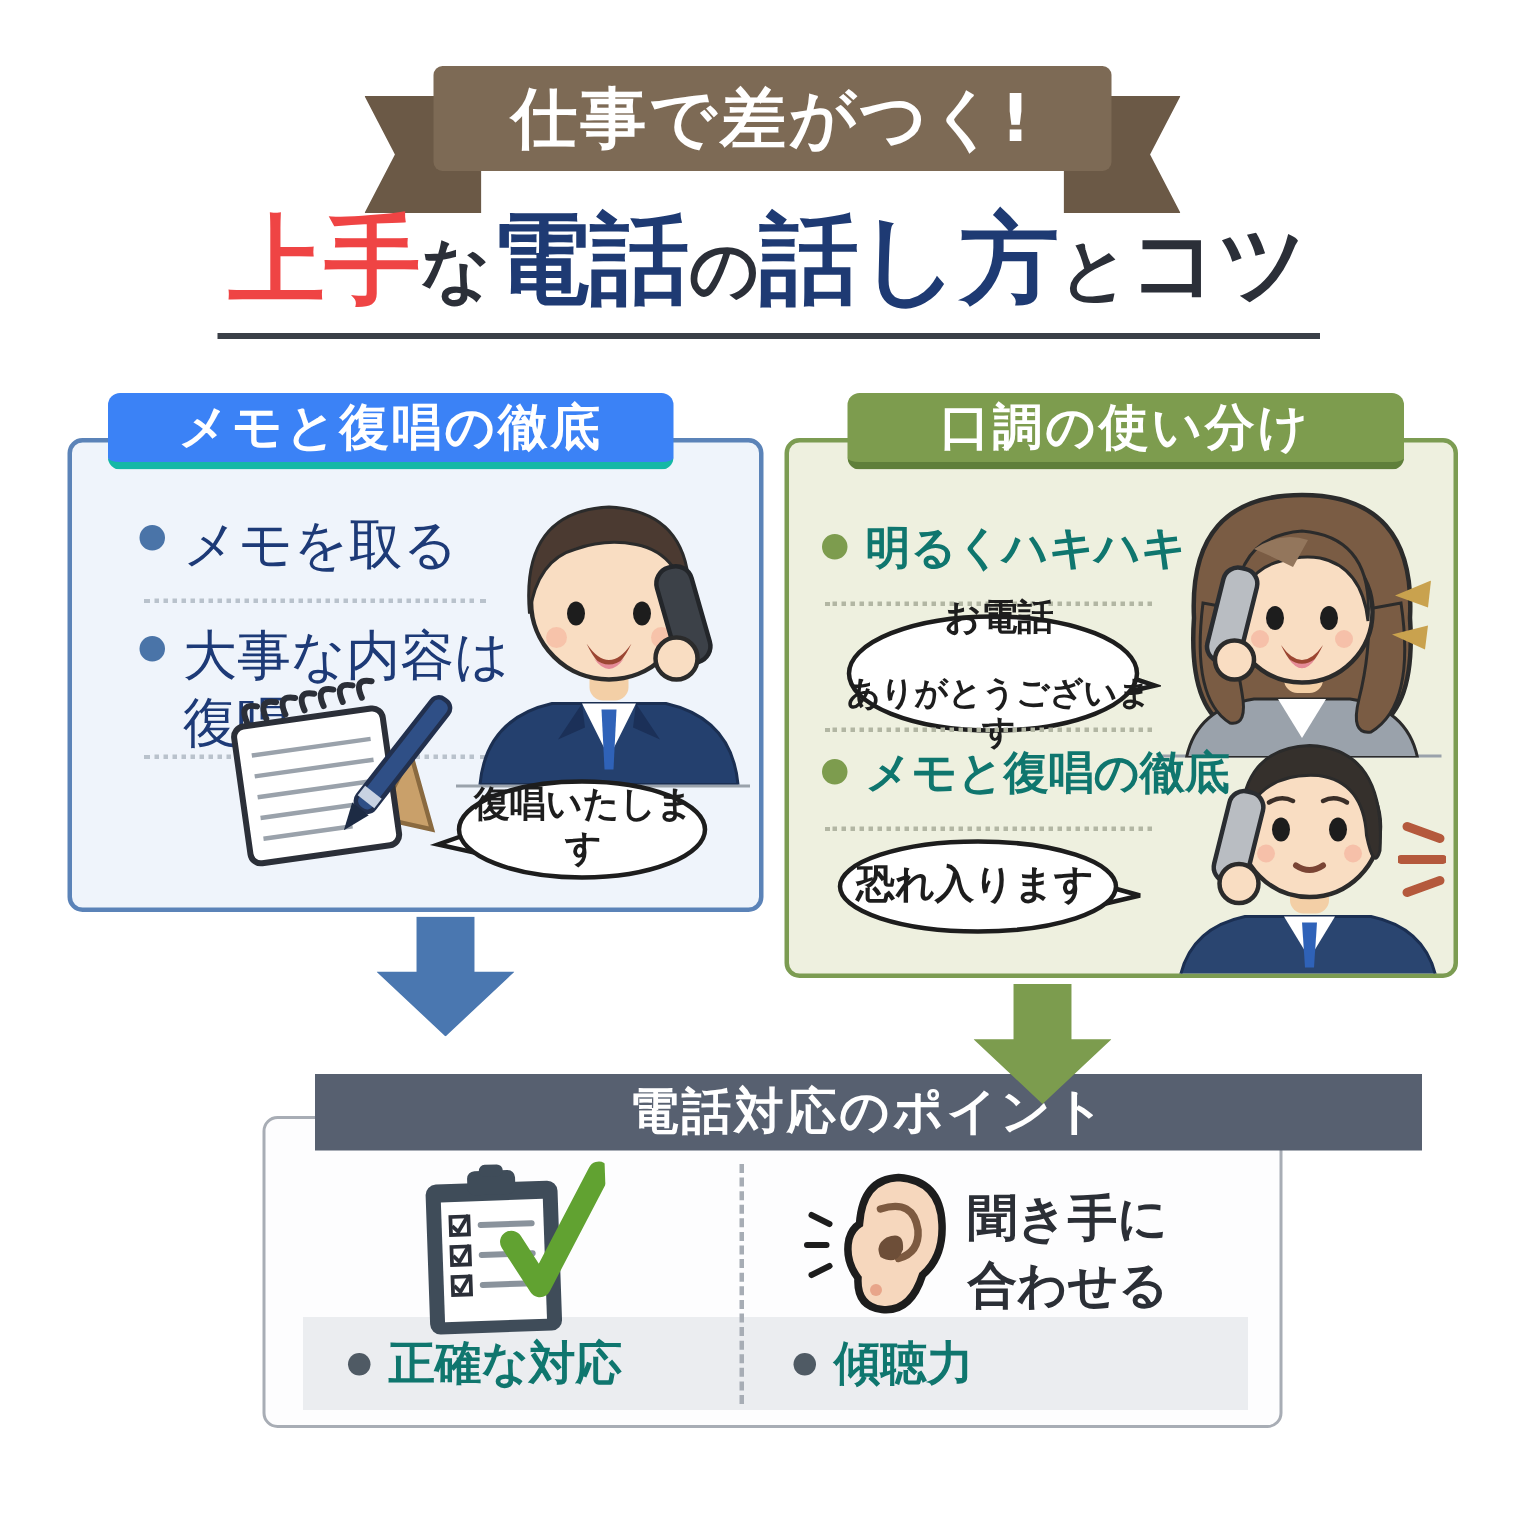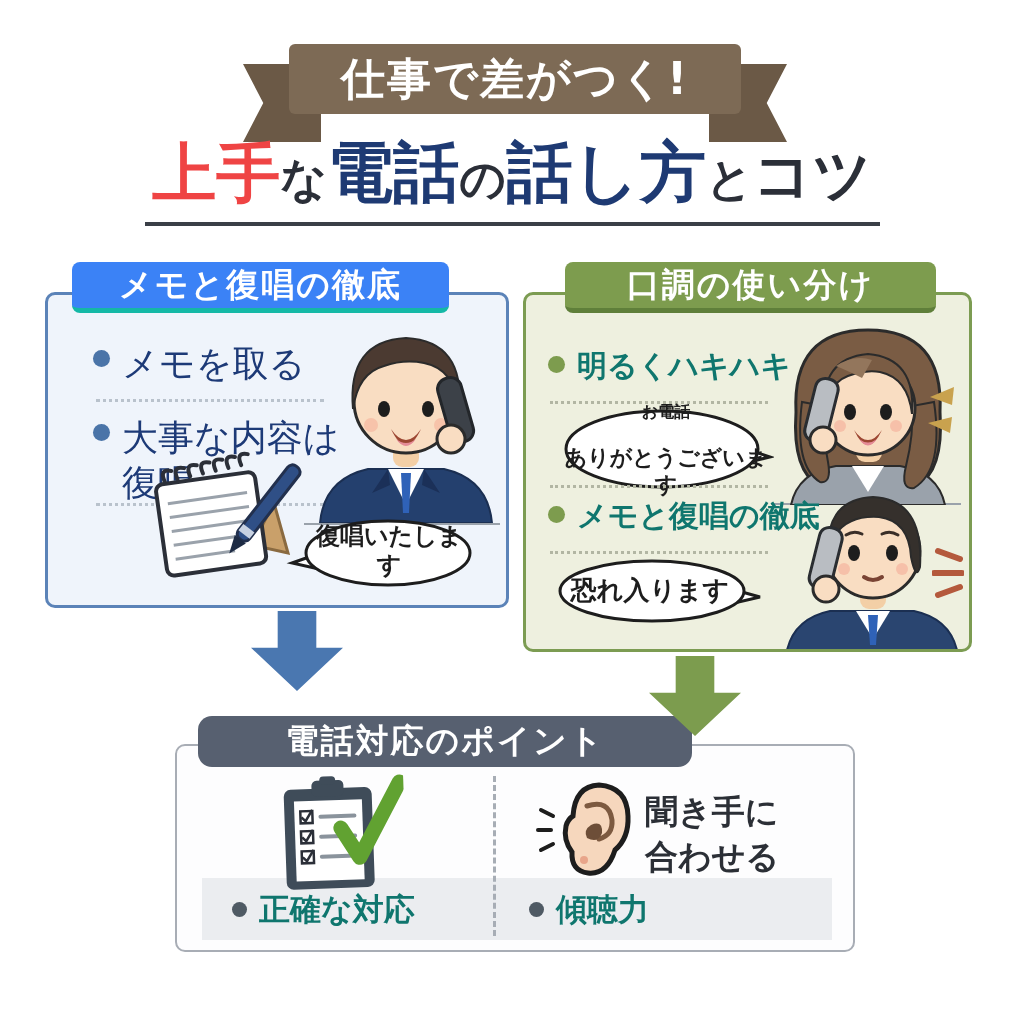--- a/index.html
+++ b/index.html
@@ -32,21 +32,21 @@
   .t-kotsu     { font-size:58px; color:#2b2f38; }
   .title-underline { position:absolute; left:145px; top:222px; width:735px; height:4px; background:#3a3f47; }
   
   .sec-header {
     position:absolute; height:51px; border-radius:8px; z-index:3;
     display:flex; align-items:center; justify-content:center;
     color:#ffffff; font-size:33px; font-weight:bold; letter-spacing:2px;
   }
   .hdr-blue  { left:72px;  top:262px; width:377px; background:#3b82f6; border-bottom:5px solid #14b8a6; }
   .hdr-green { left:565px; top:262px; width:371px; background:#7d9c4e; border-bottom:5px solid #5f7f3a; }
-  .hdr-slate { left:198px; top:716px; width:494px; background:#576070; border-radius:14px; }
+  .hdr-slate { left:210px; top:716px; width:738px; background:#576070; border-radius:0; }
   .big-box { position:absolute; border-radius:10px; z-index:1; overflow:hidden; }
   .box-blue  { left:45px;  top:292px; width:464px; height:316px; background:#eff4fb; border:3px solid #5b83b8; }
   .box-green { left:523px; top:292px; width:449px; height:360px; background:#eef0df; border:3px solid #7c9c52; }
   .box-gray  { left:175px; top:744px; width:680px; height:208px; background:#fdfdfe; border:2px solid #a8adb5; }
   
   .bullet-row { position:absolute; display:flex; align-items:flex-start; gap:12px; }
   .dot { width:17px; height:17px; border-radius:50%; flex:0 0 auto; margin-top:9px; }
   .dot-blue  { background:#4a74a8; }
   .dot-green { background:#7d9c4e; }
   .dot-slate { background:#4f5a64; width:15px; height:15px; }
@@ -174,21 +174,21 @@
       <span class="b-text-dark">明るくハキハキ</span>
     </div>
     <div class="dotline green" style="left:24px; top:106px; width:218px;"></div>
 
     <div class="bubble" style="left:32px; top:112px; width:216px; height:86px;">
       <svg viewBox="0 0 216 86">
         <polygon points="176,38 212,50 178,58" fill="#ffffff" stroke="#1d1d1d" stroke-width="3"></polygon>
         <ellipse cx="104" cy="42" rx="96" ry="38" fill="#ffffff" stroke="#1d1d1d" stroke-width="3"></ellipse>
       </svg>
       <div class="bubble-text" style="height:100%;">
-        <span style="font-size:16px;text-align:right;">お電話</span>
+        <span style="font-size:24px;text-align:right;">お電話</span>
         <span style="font-size:22px;margin-top:24px;">ありがとうございます</span>
       </div>
     </div>
 
     <div class="baseline-line" style="left:245px; top:208px; width:190px;"></div>
 
     <svg class="illus" style="left:240px; top:25px; width:205px; height:185px;" viewBox="0 0 205 185">
       <path d="M30 92 Q26 10 102 10 Q178 10 174 92 Q178 152 150 166 L54 166 Q26 152 30 92 Z" fill="#7a5c44" stroke="#2b2b2b" stroke-width="3"></path>
       <rect x="90" y="120" width="26" height="22" rx="9" fill="#f3cfa6"></rect>
       <path d="M25 185 Q32 152 70 146 L134 146 Q172 152 179 185 Z" fill="#9aa2ab" stroke="#2b2b2b" stroke-width="2"></path>

